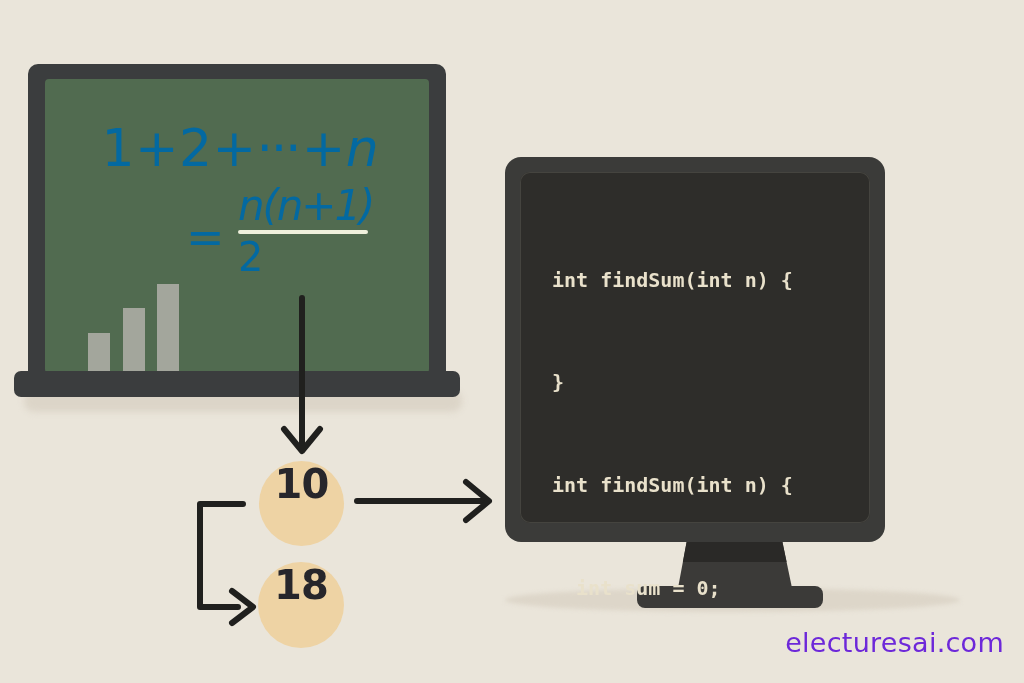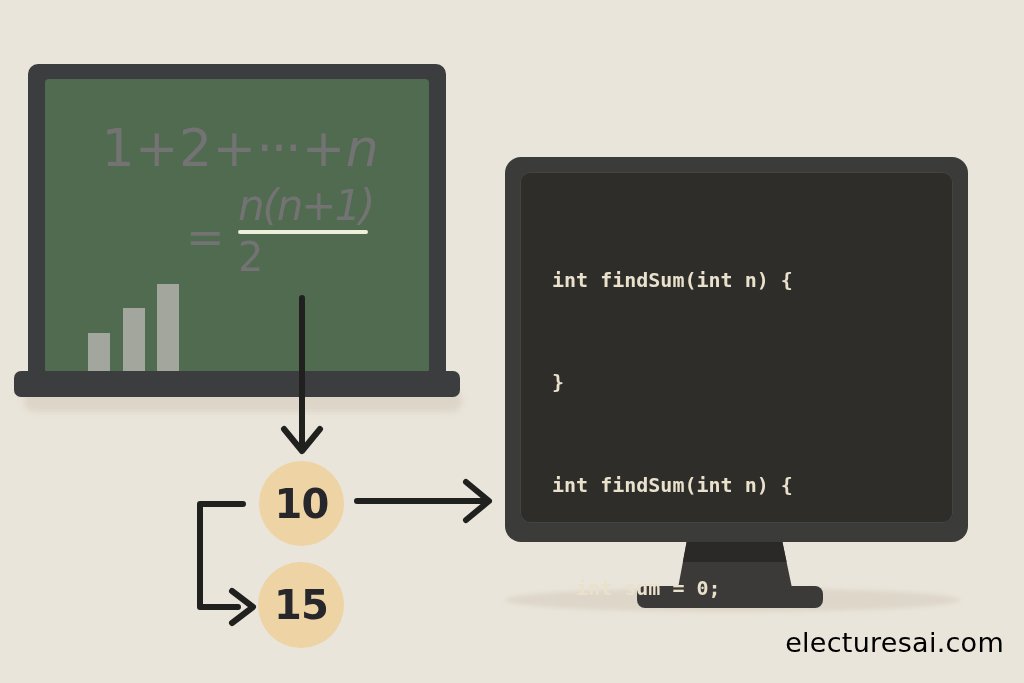--- a/index.html
+++ b/index.html
@@ -22,21 +22,21 @@
     background: #3B3D3E; border-radius: 10px;
   }
   .board-surface {
     position: absolute; left: 17px; top: 15px; width: 384px; height: 294px;
     background: #516B50; border-radius: 4px;
   }
   .board-tray {
     position: absolute; left: 14px; top: 371px; width: 446px; height: 26px;
     background: #3B3D3E; border-radius: 7px;
   }
-  .chalk { color: #737373; }
+  .chalk { color: #0369a1; }
   .formula-line1 {
     position: absolute; left: 46px; top: 122px; width: 386px;
     text-align: center; font-size: 52px; line-height: 1;
     letter-spacing: -0.045em; word-spacing: -0.22em;
   }
   .formula-line1 .var, .fraction .num { font-style: italic; }
   .formula-eq {
     position: absolute; left: 186px; top: 214px;
     font-size: 46px; line-height: 1; font-weight: 500;
   }
@@ -66,56 +66,56 @@
     position: absolute; left: 670px; top: 540px; width: 130px; height: 48px;
     clip-path: polygon(17px 0, 112px 0, 122px 48px, 8px 48px);
     background: #3B3A38;
   }
   .monitor-neck .neck-top { position: absolute; left: 0; top: 0; width: 100%; height: 22px; background: #2A2927; }
   .monitor-base {
     position: absolute; left: 637px; top: 586px; width: 186px; height: 22px;
     background: #3B3A38; border-radius: 8px;
   }
   .monitor-frame {
-    position: absolute; left: 505px; top: 157px; width: 463px; height: 385px;
+    position: absolute; left: 505px; top: 157px; width: 380px; height: 385px;
     background: #3B3B39; border-radius: 16px;
   }
   .monitor-screen {
     position: absolute; left: 15px; top: 15px; right: 15px; bottom: 19px;
     background: #2E2D2A; border-radius: 10px;
     box-shadow: inset 0 0 0 1px #45443f;
   }
   .code-block {
     position: absolute; left: 32px; top: 22px; right: 6px;
     font-family: "DejaVu Sans Mono", monospace;
     font-weight: bold; font-size: 20px; line-height: 34.3px;
     color: #E9E1CB; white-space: pre;
   }
 
   
   .value-circle {
     position: absolute; border-radius: 50%; background: #EED3A4;
-    display: flex; align-items: center; justify-content: center;
+    display: flex; justify-content: center;
     color: #27262B; font-weight: bold; font-size: 40px;
     letter-spacing: -0.02em;
   }
   .circle-10 { left: 259px; top: 461px; width: 85px; height: 85px; }
   .circle-15 { left: 258px; top: 562px; width: 86px; height: 86px; }
 
   
   .arrows { position: absolute; left: 0; top: 0; width: 1024px; height: 683px; pointer-events: none; }
   .arrows path, .arrows polyline {
     fill: none; stroke: #20201E; stroke-width: 6;
     stroke-linecap: round; stroke-linejoin: round;
   }
 
   
   .watermark {
     position: absolute; right: 20px; top: 627px;
-    font-size: 27px; color: #000000; letter-spacing: 0.01em;
+    font-size: 27px; color: #6d28d9; letter-spacing: 0.01em;
   }
 </style>
 </head>
 <body>
 
 <div class="canvas">
 
   <div class="board-shadow"></div>
   <div class="board-frame">
     <div class="board-surface"></div>
@@ -155,21 +155,21 @@
         
         
       </div>
     </div>
   </div>
 
   <div class="value-circle circle-10">
     <span>10</span>
   </div>
   <div class="value-circle circle-15">
-    <span>15</span>
+    <span>18</span>
   </div>
 
   <svg class="arrows" viewBox="0 0 1024 683">
     <g>
       <path d="M302,298 L302,448"></path>
       <path d="M284,429 L302,451 L320,429"></path>
     </g>
     <g>
       <path d="M357,501 L483,501"></path>
       <path d="M466,482 L489,501 L466,520"></path>

